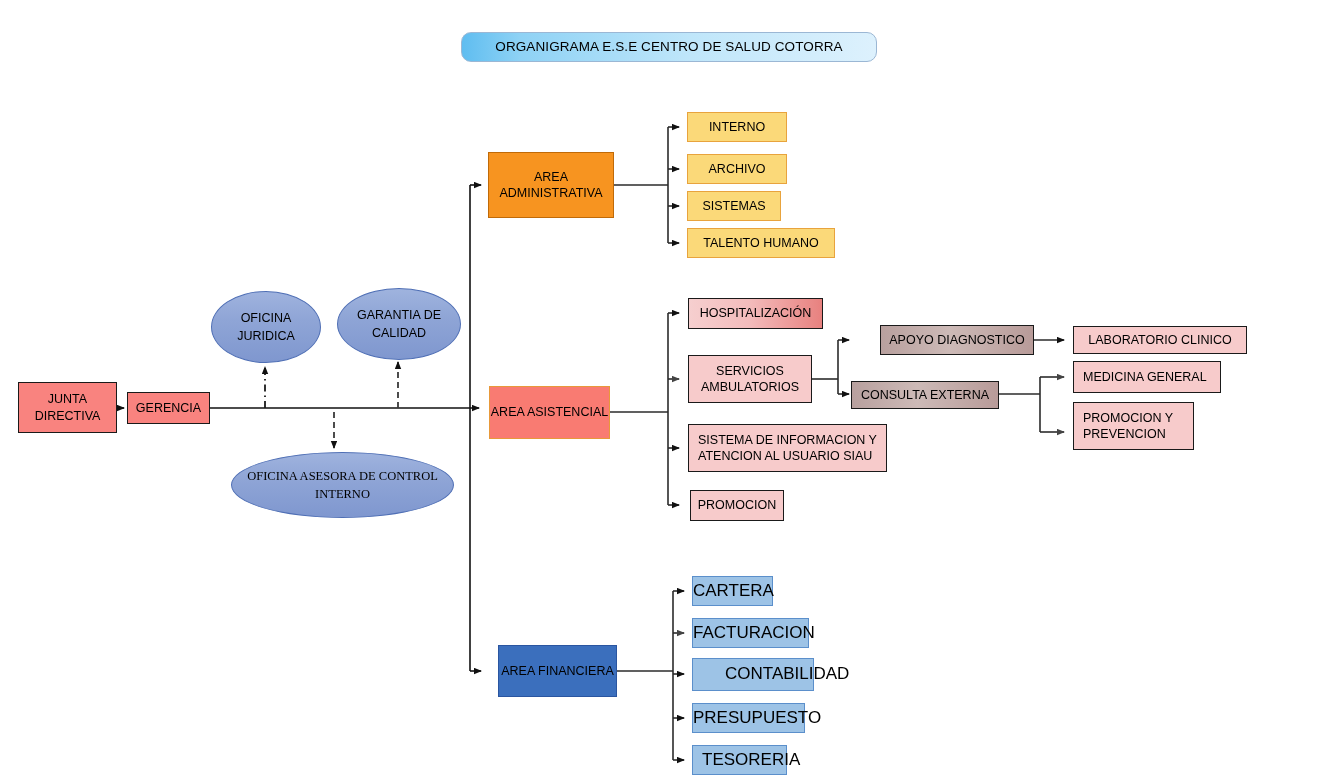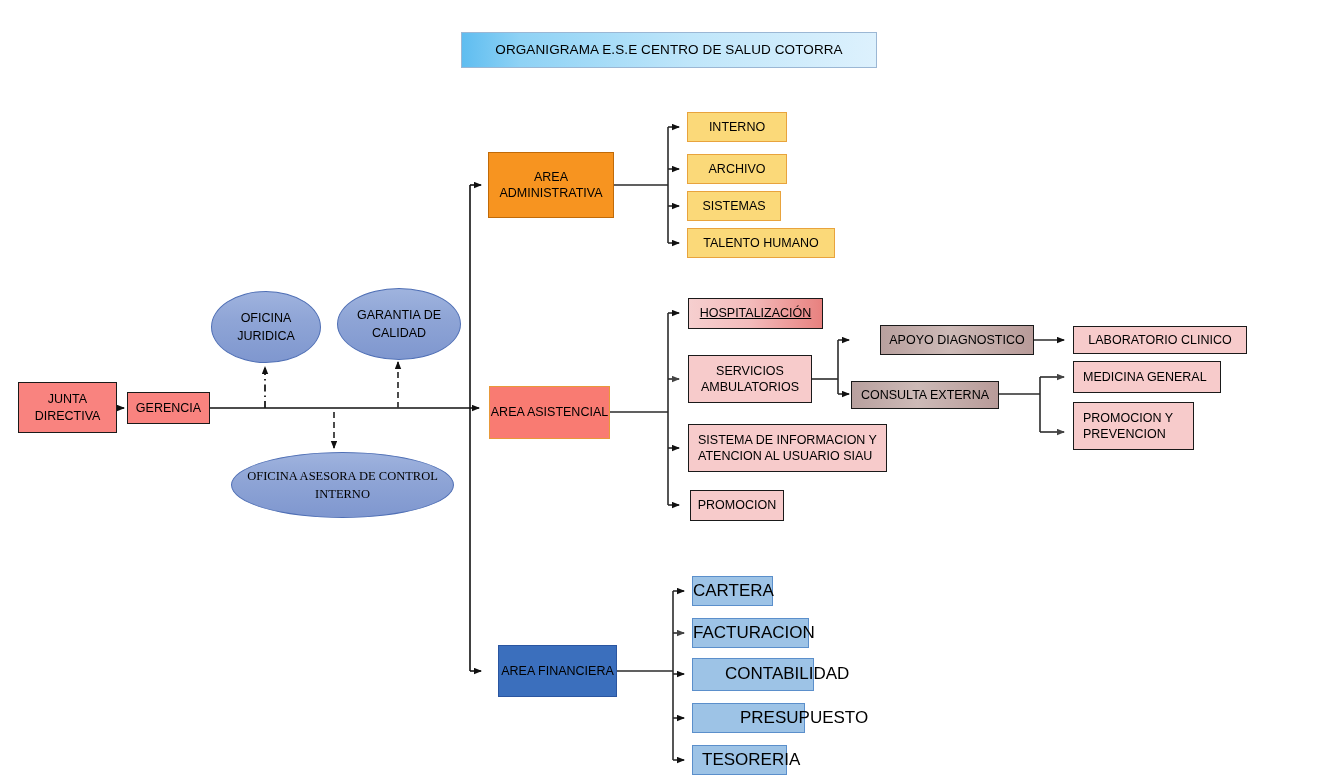--- a/index.html
+++ b/index.html
@@ -194,21 +194,21 @@
       <line x1="617" y1="671" x2="673" y2="671"></line>
       <line x1="673" y1="591" x2="673" y2="760"></line>
       <line x1="673" y1="591" x2="684" y2="591" marker-end="url(#ah)"></line>
       <line x1="673" y1="633" x2="684" y2="633" marker-end="url(#ahg)"></line>
       <line x1="673" y1="674" x2="684" y2="674" marker-end="url(#ah)"></line>
       <line x1="673" y1="718" x2="684" y2="718" marker-end="url(#ah)"></line>
       <line x1="673" y1="760" x2="684" y2="760" marker-end="url(#ah)"></line>
     </g>
   </svg>
 
-  <div class="node title-banner" style="left:461px; top:32px; width:416px; height:36px;">
+  <div class="node title-banner" style="left:461px; top:32px; width:416px; height:30px;border-radius:10px;">
     <span>ORGANIGRAMA E.S.E CENTRO DE SALUD COTORRA</span>
   </div>
 
   <div class="node box-salmon" style="left:18px; top:382px; width:99px; height:51px;">
     <span>JUNTA DIRECTIVA</span>
   </div>
 
   <div class="node box-salmon" style="left:127px; top:392px; width:83px; height:32px;">
     <span>GERENCIA</span>
   </div>
@@ -246,21 +246,21 @@
   </div>
 
   <div class="node box-amber" style="left:687px; top:191px; width:94px; height:30px;">
     <span>SISTEMAS</span>
   </div>
 
   <div class="node box-amber" style="left:687px; top:228px; width:148px; height:30px;">
     <span>TALENTO HUMANO</span>
   </div>
 
-  <div class="node box-pink-grad" style="left:688px; top:298px; width:135px; height:31px;text-decoration:underline;">
+  <div class="node box-pink-grad" style="left:688px; top:298px; width:135px; height:31px;">
     <span>HOSPITALIZACIÓN</span>
   </div>
 
   <div class="node box-pink" style="left:688px; top:355px; width:124px; height:48px;">
     <span>SERVICIOS AMBULATORIOS</span>
   </div>
 
   <div class="node box-pink align-left" style="left:688px; top:424px; width:199px; height:48px;">
     <span>SISTEMA DE INFORMACION Y ATENCION AL USUARIO SIAU</span>
   </div>
@@ -294,21 +294,21 @@
   </div>
 
   <div class="node box-lightblue" style="left:692px; top:618px; width:117px; height:30px;">
     <span>FACTURACION</span>
   </div>
 
   <div class="node box-lightblue" style="left:692px; top:658px; width:122px; height:33px;padding-left:32px;">
     <span>CONTABILIDAD</span>
   </div>
 
-  <div class="node box-lightblue" style="left:692px; top:703px; width:113px; height:30px;padding-left:47px;">
+  <div class="node box-lightblue" style="left:692px; top:703px; width:113px; height:30px;">
     <span>PRESUPUESTO</span>
   </div>
 
   <div class="node box-lightblue align-left" style="left:692px; top:745px; width:95px; height:30px;">
     <span>TESORERIA</span>
   </div>
 
 </div>
 
 </body></html>

